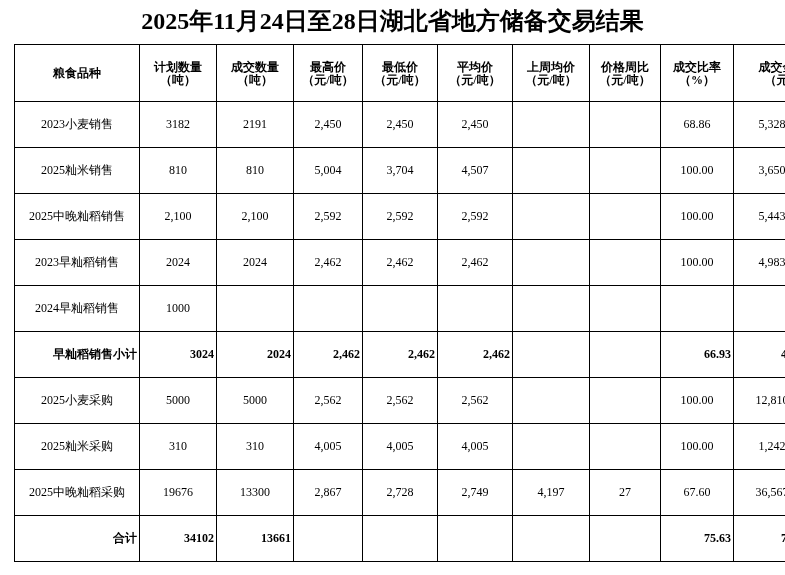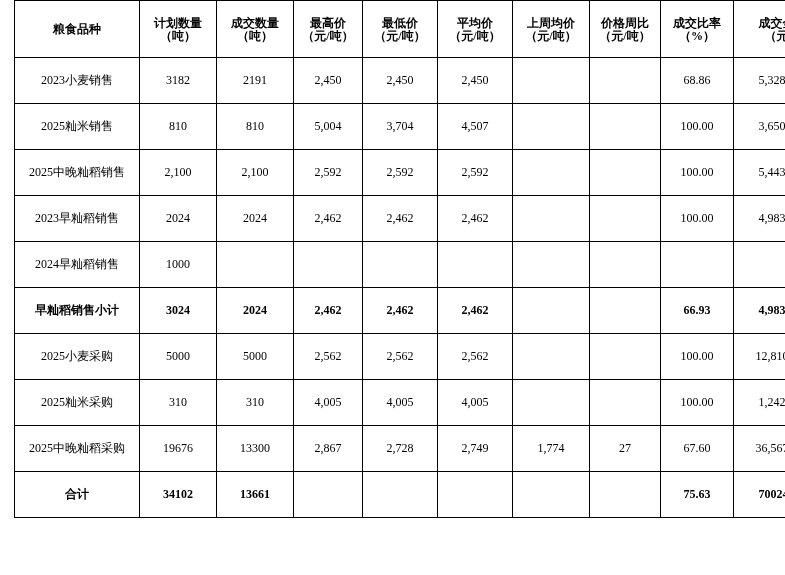--- a/index.html
+++ b/index.html
@@ -52,20 +52,21 @@
     height: 56px;
     line-height: 14px;
     font-size: 12.5px;
   }
   tbody td {
     height: 45px;
     font-size: 12.5px;
   }
   tbody tr.bold-row td {
     font-weight: bold;
+    text-align: right;
   }
   td.label-cell {
     font-weight: normal;
   }
   .unit {
     display: block;
     font-size: 12px;
     line-height: 13px;
   }
   .hdr-stack {
@@ -73,20 +74,21 @@
     flex-direction: column;
     align-items: center;
     justify-content: center;
     line-height: 14px;
   }
 </style>
 </head>
 <body>
 
 <div class="page">
+  <div class="title">2025年11月24日至28日湖北省地方储备交易结果</div>
   <table class="report">
     <thead>
       <tr>
           <td style="width: 120px;">
             <div class="hdr-stack">
               <span>粮食品种</span>
             </div>
           </td>
           <td style="width: 72px;">
             <div class="hdr-stack">
@@ -241,21 +243,21 @@
           <td>100.00</td>
           <td>1,242,013</td>
         </tr>
         <tr>
           <td class="label-cell">2025中晚籼稻采购</td>
           <td>19676</td>
           <td>13300</td>
           <td>2,867</td>
           <td>2,728</td>
           <td>2,749</td>
-          <td>1,774</td>
+          <td>4,197</td>
           <td>27</td>
           <td>67.60</td>
           <td>36,567,218</td>
         </tr>
         <tr class="bold-row">
           <td class="label-cell">合计</td>
           <td>34102</td>
           <td>13661</td>
           <td></td>
           <td></td>

